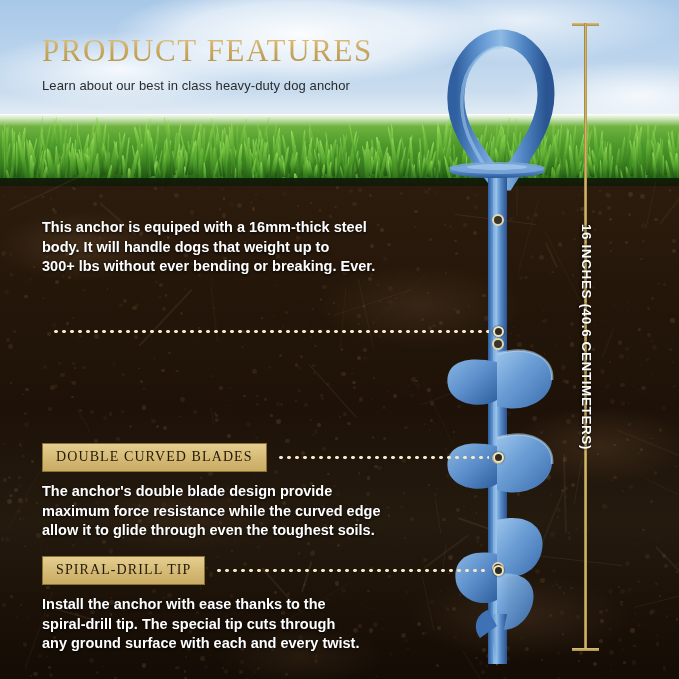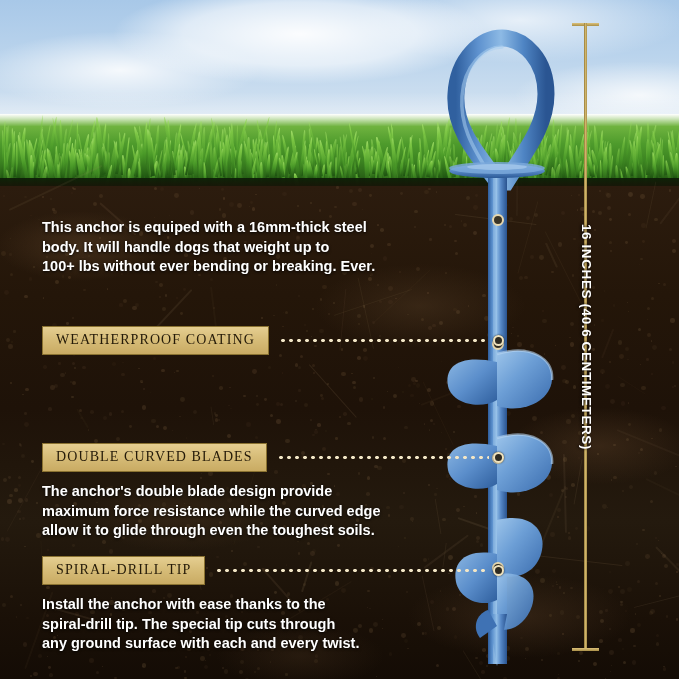--- a/index.html
+++ b/index.html
@@ -1761,30 +1761,33 @@
         <path d="M58 596 C 46 600, 42 614, 50 624 L 67 612 Z" fill="#3f72b4"></path>
       </g>
 
       <circle cx="68" cy="206" r="5" fill="#3a3528" stroke="#e6d7ae" stroke-width="2"></circle>
       <circle cx="68" cy="330" r="5" fill="#3a3528" stroke="#e6d7ae" stroke-width="2"></circle>
       <circle cx="68" cy="444" r="5" fill="#3a3528" stroke="#e6d7ae" stroke-width="2"></circle>
       <circle cx="68" cy="554" r="5" fill="#3a3528" stroke="#e6d7ae" stroke-width="2"></circle>
     </svg>
   </div>
 
+  <div class="header">
+    <div class="title">PRODUCT FEATURES</div>
+    <div class="subtitle">Learn about our best in class heavy-duty dog anchor</div>
+  </div>
 
   <div class="feature" style="top:208px; width:462px;">
     <div class="ftext">This anchor is equiped with a 16mm-thick steel
 body. It will handle dogs that weight up to
-100+ lbs without ever bending or breaking. Ever.</div>
+300+ lbs without ever bending or breaking. Ever.</div>
   </div>
 
   <div class="feature" style="top:326px; width:462px;">
     <div class="badge-row">
-      <div class="badge">WEATHERPROOF COATING</div>
       <div class="leader"></div>
       <div class="leader-end"></div>
     </div>
   </div>
 
   <div class="feature" style="top:556px; width:462px;">
     <div class="badge-row">
       <div class="badge">SPIRAL-DRILL TIP</div>
       <div class="leader"></div>
       <div class="leader-end"></div>

